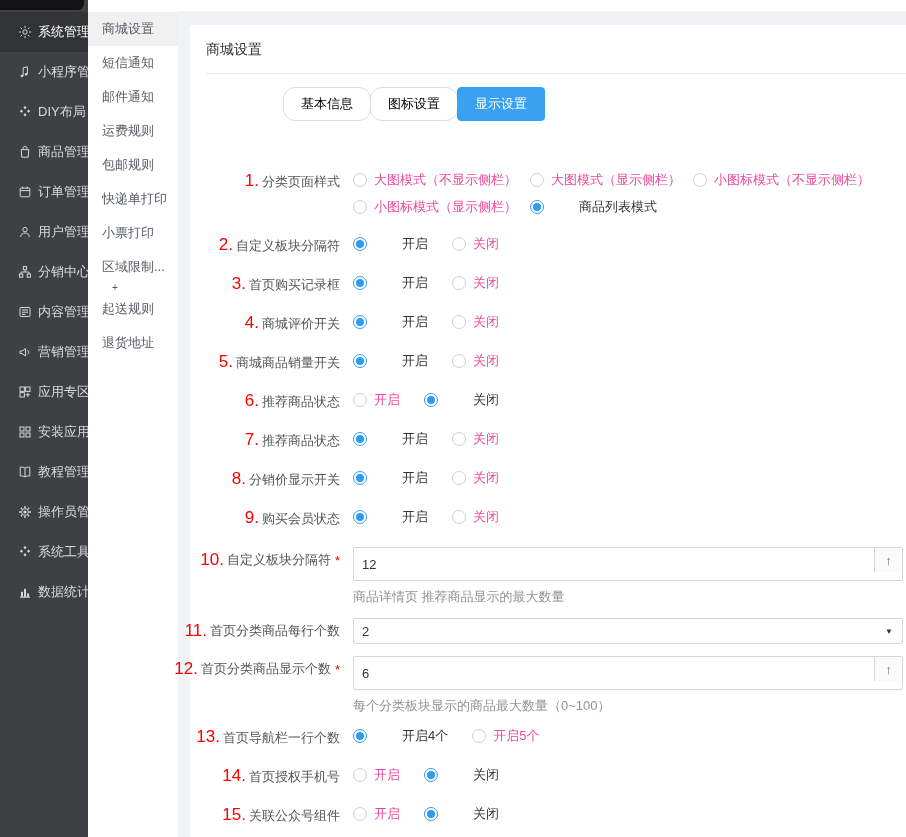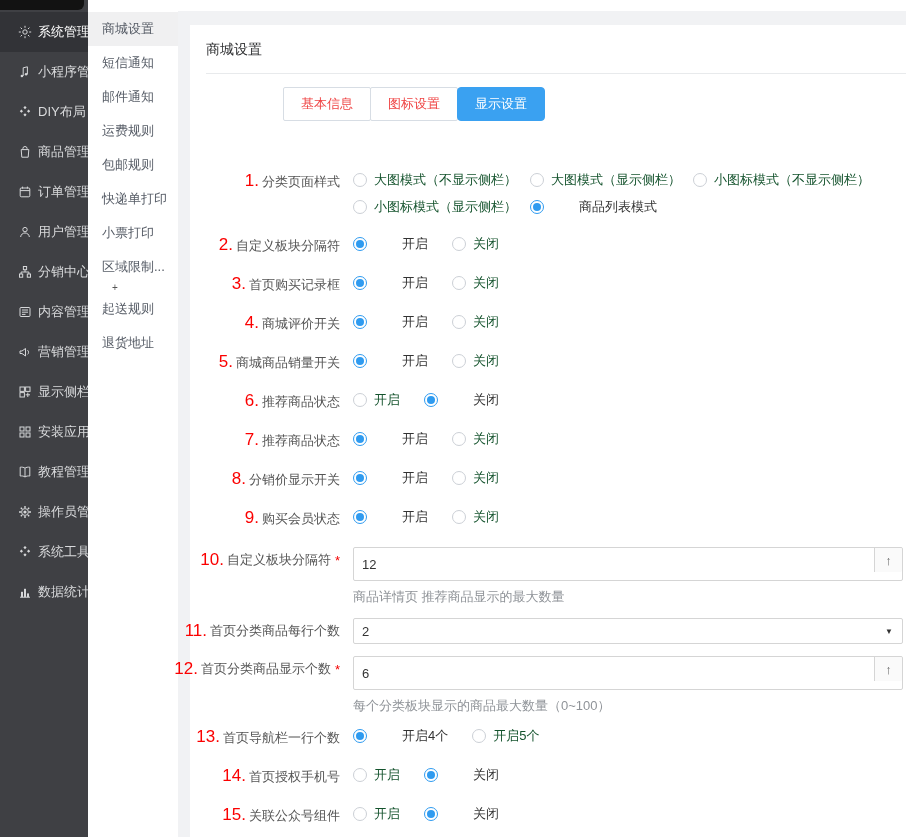--- a/index.html
+++ b/index.html
@@ -25,35 +25,35 @@
 
   
   .main { position:absolute; left:178px; top:0; right:0; bottom:0; background:#fff; }
   .main-bg { position:absolute; left:0; top:11px; right:0; bottom:0; background:#f1f2f4; }
   .card { position:absolute; left:12px; top:25px; right:0; bottom:0; background:#fff; }
   .card-inner { padding:16px 0 0 16px; height:100%; }
   .page-title { font-size:14px; color:#303133; }
   .divider { border-bottom:1px solid #e8eaec; margin-top:14px; margin-right:0; }
 
   .tabs { display:flex; margin-left:77px; margin-top:13px; }
-  .tab { height:34px; line-height:32px; padding:0 17px; border:1px solid #d7dde4; background:#fff; font-size:13px; color:#ef4444; border-radius:2px; margin-right:-1px; cursor:pointer; }
+  .tab { height:34px; line-height:32px; padding:0 17px; border:1px solid #d7dde4; background:#fff; font-size:13px; color:#000000; border-radius:12px; margin-right:-1px; cursor:pointer; }
   .tab.active { background:#3aa1f1; border-color:#3aa1f1; color:#fff; border-radius:4px; position:relative; z-index:1; }
 
   
   .form { margin-top:50px; }
   .form-row { display:flex; margin-bottom:19px; }
   .form-row.input-row { margin-bottom:12px; }
   .row-label { display:flex; justify-content:flex-end; align-items:baseline; width:134px; flex-shrink:0; white-space:nowrap; font-size:13px; color:#555; }
   .input-row .row-label, .select-row .row-label { align-items:center; height:26px; }
   .num { font-size:17px; color:#fb0000; margin-right:3px; }
   .req { color:#f40000; margin-left:4px; font-size:13px; }
   .row-content { margin-left:13px; flex:1; }
   .radio-line { display:flex; align-items:center; }
   .radio-line + .radio-line { margin-top:9px; }
-  .radio { display:inline-flex; align-items:center; font-size:13px; color:#14532d; margin-right:24px; cursor:pointer; white-space:nowrap; }
+  .radio { display:inline-flex; align-items:center; font-size:13px; color:#ec4899; margin-right:24px; cursor:pointer; white-space:nowrap; }
   .radio .rb { width:14px; height:14px; border:1px solid #ccd0d6; border-radius:50%; margin-right:7px; background:#fff; position:relative; flex-shrink:0; }
   .radio.checked .rb { border-color:#2f9bf0; }
   .radio.checked .rb::after { content:""; position:absolute; left:2px; top:2px; right:2px; bottom:2px; border-radius:50%; background:#2f9bf0; }
   .radio.checked { color:#333;gap:28px; }
   .grid .radio.col0 { width:177px; margin-right:0; }
   .grid .radio.col1 { width:163px; margin-right:0; }
 
   .input-wrap { position:relative; width:550px; }
   .text-input { width:550px; height:34px; border:1px solid #d5d5d5; border-radius:2px; font-size:13px; color:#333; padding:0 17px 0 8px; background:#fff; font-family:inherit; }
   .stepper { position:absolute; right:1px; top:1px; width:28px; height:24px; border-left:1px solid #d5d5d5; display:flex; align-items:center; justify-content:center; font-size:13px; color:#666; background:#fafafa; border-radius:0 2px 2px 0; cursor:pointer; }
@@ -155,21 +155,21 @@
         </div>
         <div class="side-item">
           <span class="icon">
             <svg width="14" height="14" viewBox="0 0 14 14">
               <rect x="2" y="2" width="4.4" height="4.4"></rect>
               <rect x="7.6" y="2" width="4.4" height="4.4"></rect>
               <rect x="2" y="7.6" width="4.4" height="4.4"></rect>
               <path d="M9.8 7.6V12M7.6 9.8H12"></path>
             </svg>
           </span>
-          <span>显示侧栏</span>
+          <span>应用专区</span>
         </div>
         <div class="side-item">
           <span class="icon">
             <svg width="14" height="14" viewBox="0 0 14 14">
               <rect x="2" y="2" width="4" height="4"></rect>
               <rect x="8" y="2" width="4" height="4"></rect>
               <rect x="2" y="8" width="4" height="4"></rect>
               <rect x="8" y="8" width="4" height="4"></rect>
             </svg>
           </span>

